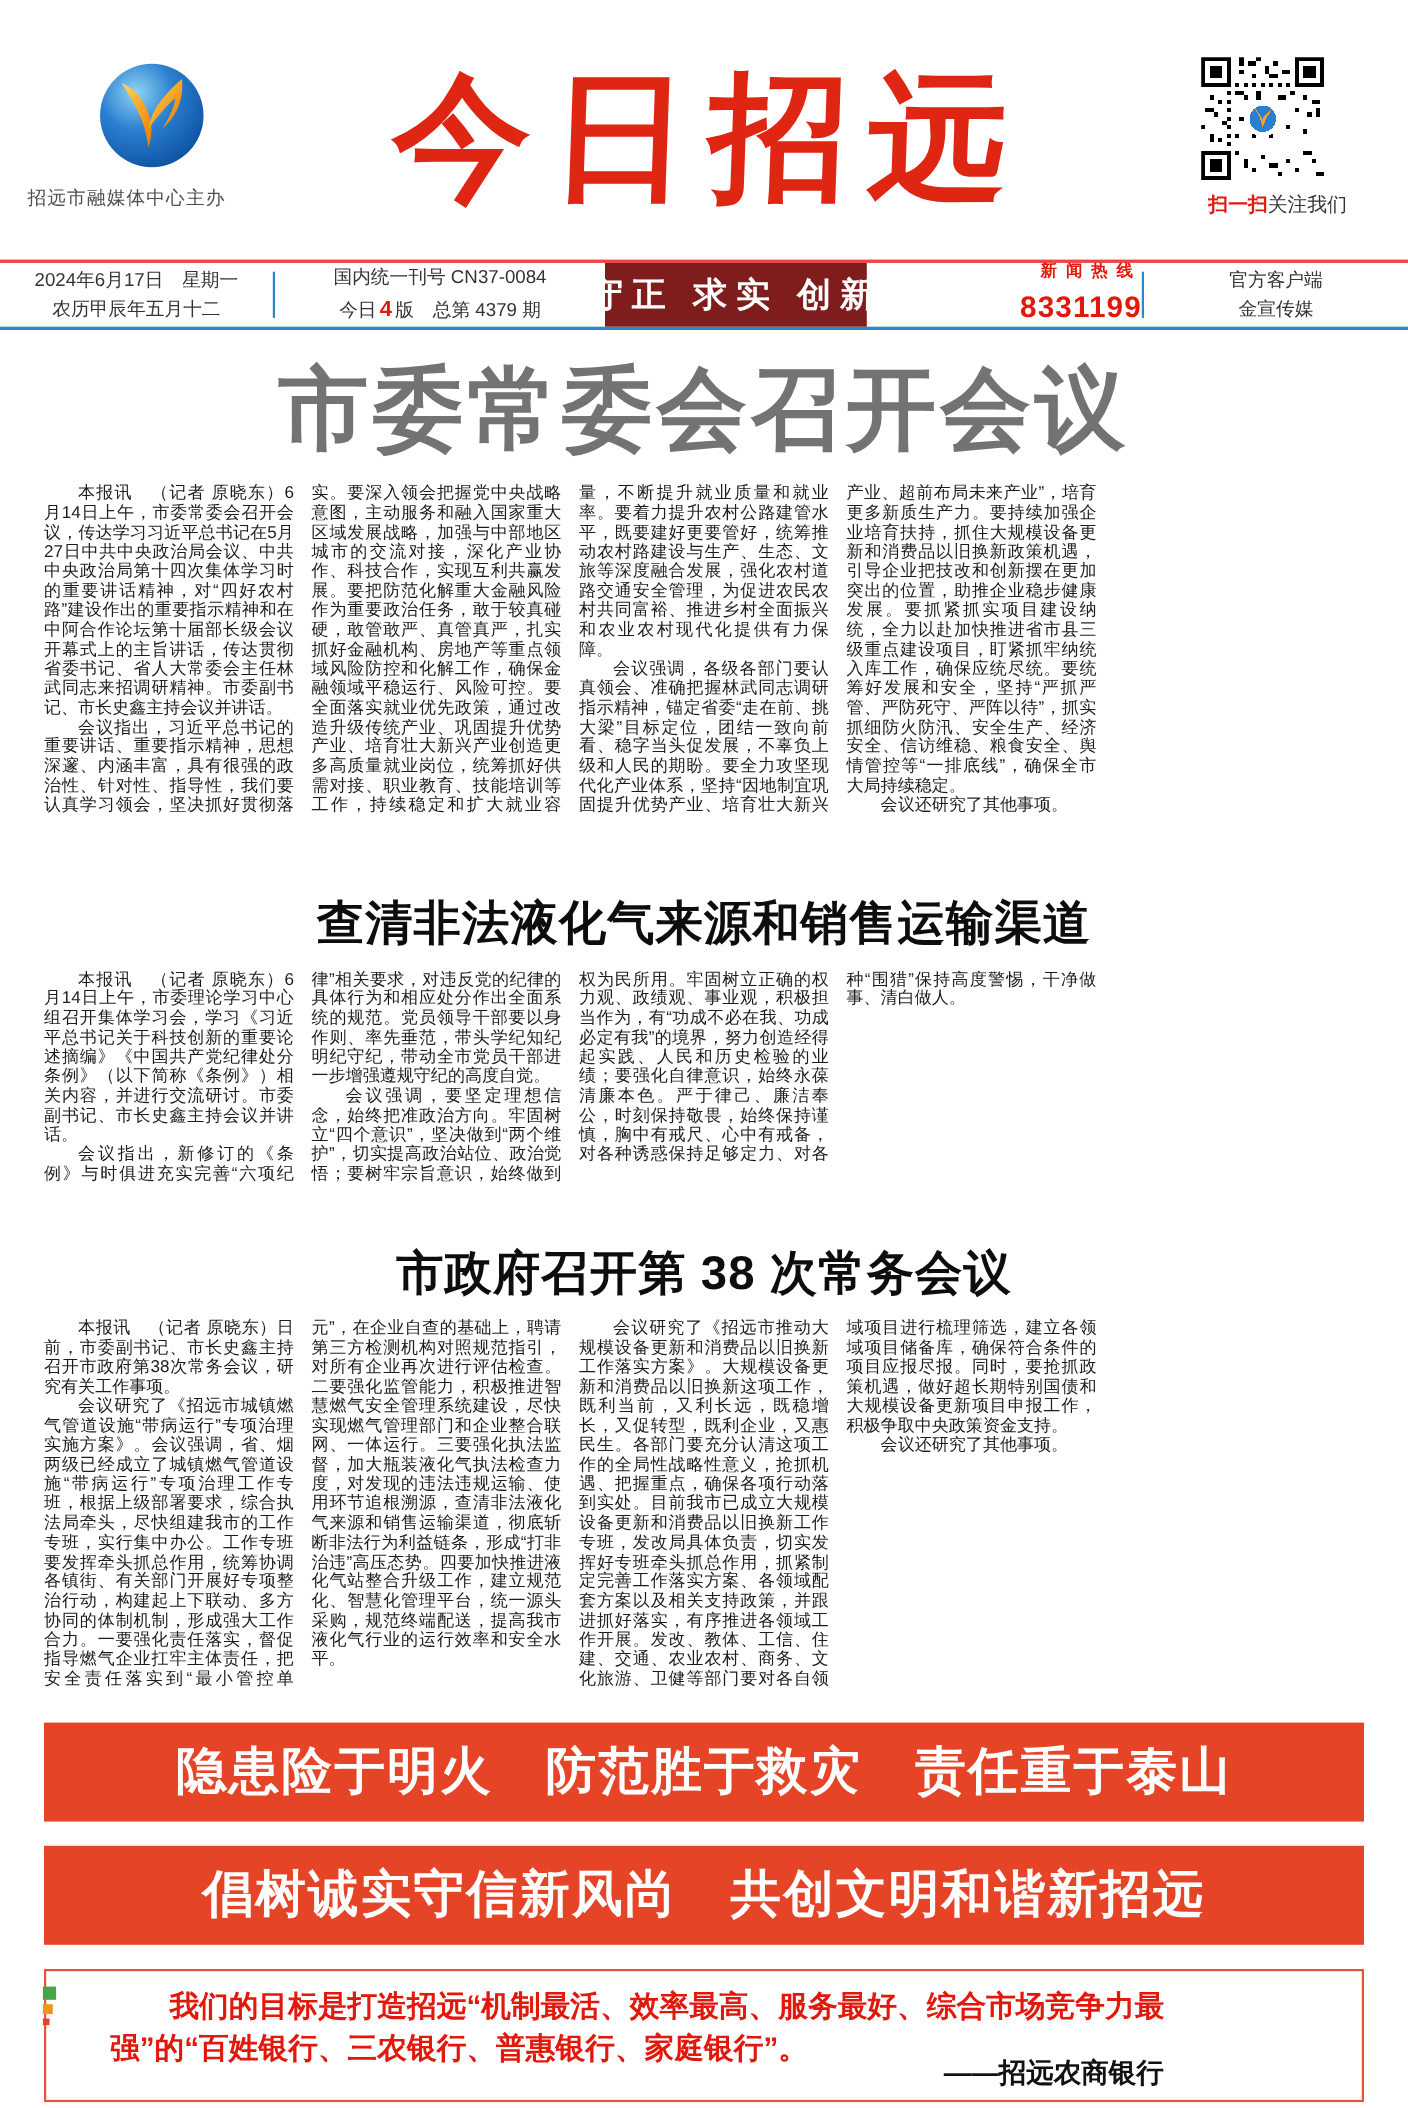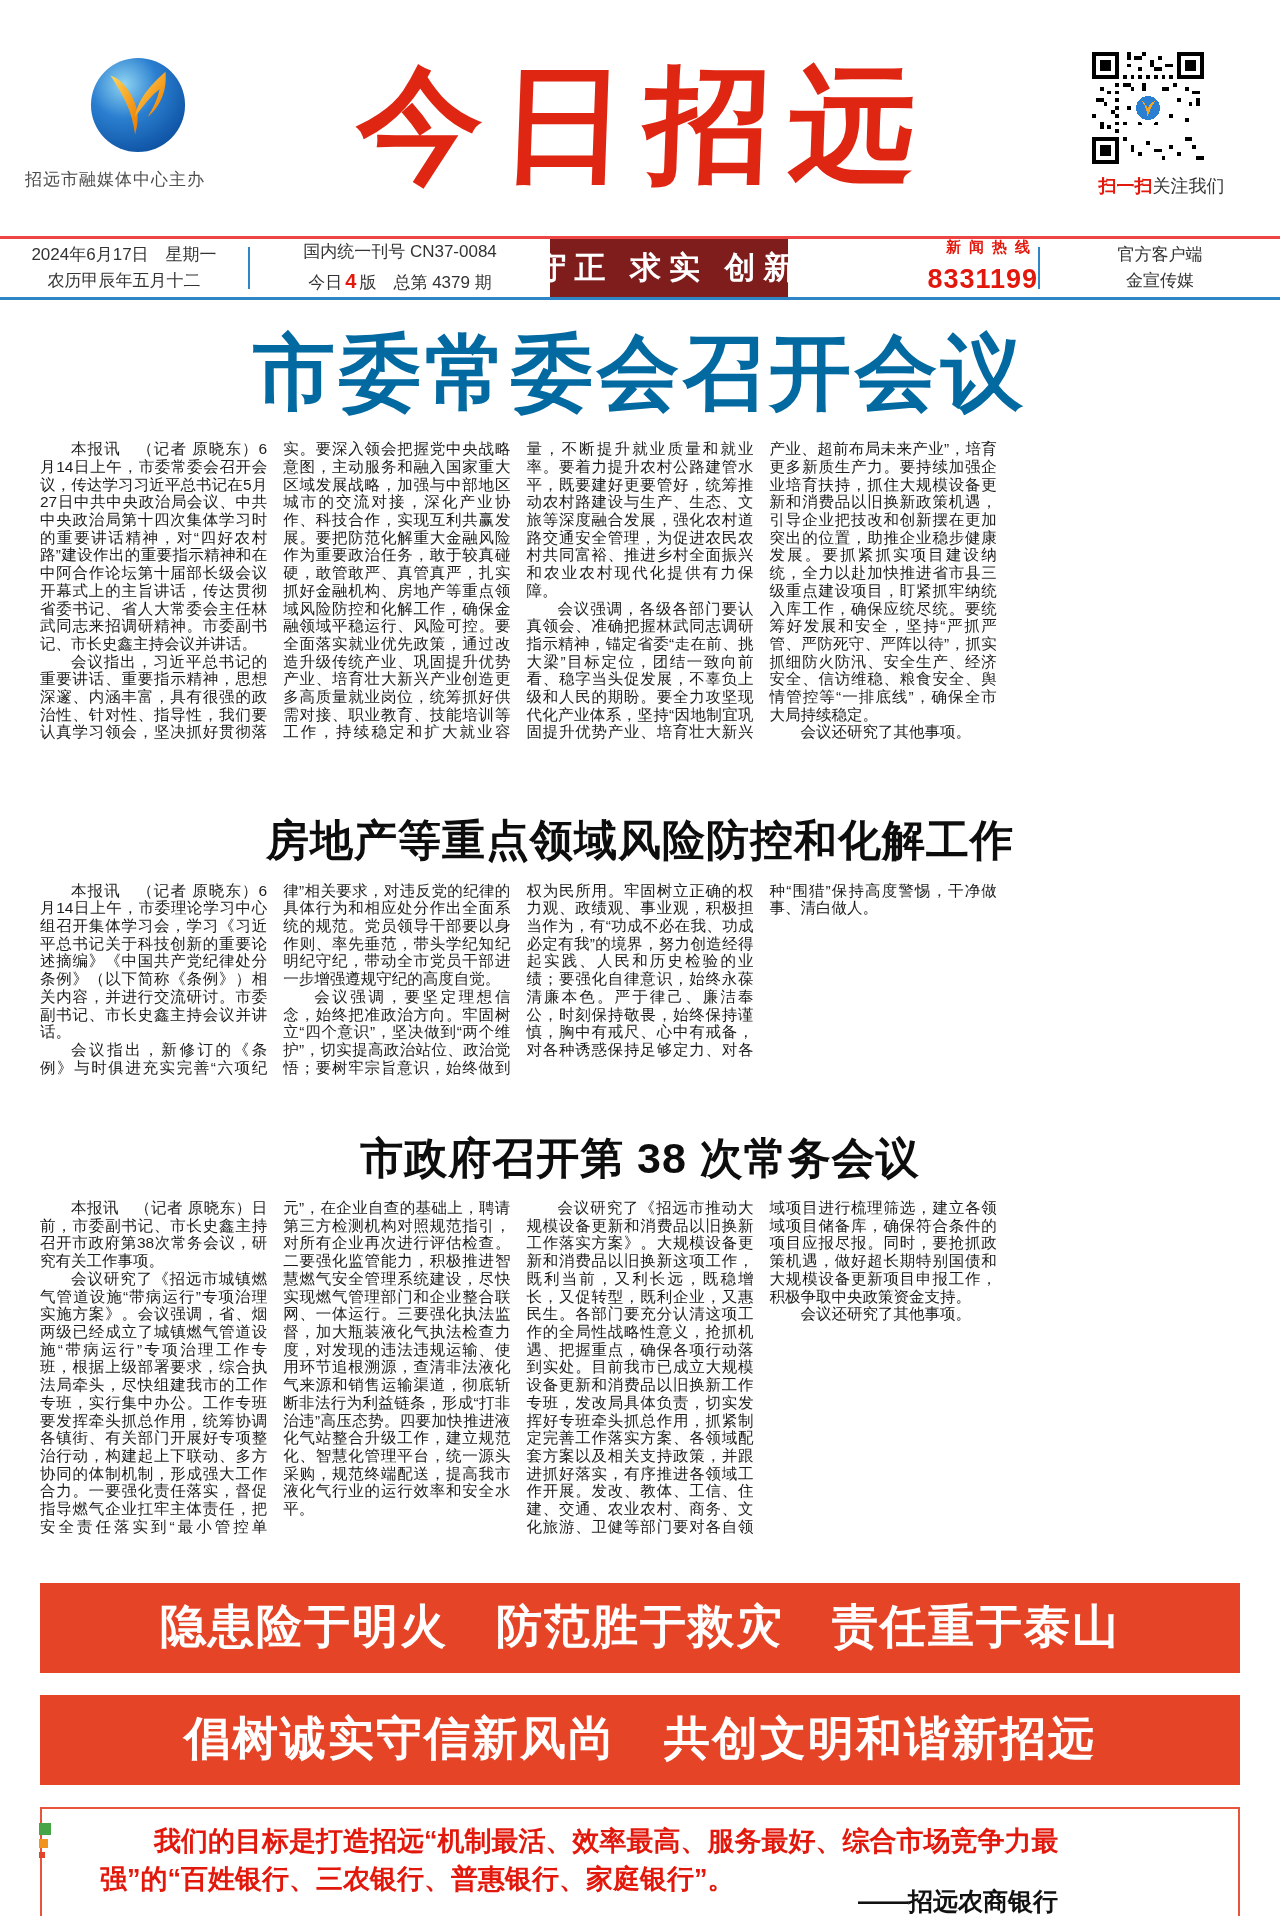--- a/index.html
+++ b/index.html
@@ -26,32 +26,32 @@
   .ib-div { width:2px; background:#2f86c6; margin:8px 0; }
   .ib-issue { width:300px; }
   .ib-issue .num { color:#e2180c; font-weight:bold; font-size:20px; padding:0 3px; }
   .ib-slogan { width:238px; background:#7f1d1d; color:#fff; font-size:31px; font-weight:bold; letter-spacing:8px; display:flex; align-items:center; justify-content:center; white-space:nowrap; }
   .ib-hotline { width:250px;align-items:flex-end; }
   .ib-hotline .lab { color:#e2180c; font-size:15px; font-weight:bold; letter-spacing:8px; }
   .ib-hotline .num { color:#e2180c; font-size:27px; font-weight:bold; letter-spacing:1px; }
   .ib-client { flex:1; }
 
   
-  .headline-1 { text-align:center; font-size:82px; font-weight:900; color:#0369a1; letter-spacing:4px; margin-top:28px; line-height:1.1; }
+  .headline-1 { text-align:center; font-size:82px; font-weight:900; color:#737373; letter-spacing:4px; margin-top:28px; line-height:1.1; }
   .headline-2 { text-align:center; font-size:43px; font-weight:900; color:#0d0d0d; letter-spacing:1px; margin-top:58px; line-height:1.15; }
   .headline-3 { text-align:center; font-size:43px; font-weight:900; color:#0d0d0d; letter-spacing:1px; margin-top:46px; line-height:1.15; }
   .art-body { width:1200px; margin:22px auto 0; column-count:5; column-gap:16px; column-fill:auto; text-align:justify; font-size:15.5px; line-height:17.7px; color:#1c1c1c; }
   .art-body p { text-indent:2em; }
   .h1-body { height:318px; }
   .h2-body { height:206px; margin-top:16px; }
   .h3-body { height:338px; margin-top:16px; }
 
   
   .banner { width:1200px; margin:0 auto; background:#e64426; color:#ffffff; text-align:center; font-size:46px; font-weight:900; letter-spacing:2px; padding:13px 0 15px; white-space:nowrap; }
-  .banner-1 { margin-top:46px; }
+  .banner-1 { margin-top:29px; }
   .banner-2 { margin-top:22px; }
 
   
   .bank-box { width:1200px; margin:22px auto 0; border:2px solid #e8543a; position:relative; padding:13px 150px 8px 58px; }
   .bank-msg { color:#e2180c; font-size:27px; font-weight:bold; line-height:1.42; text-indent:2em; }
   .bank-sign { text-align:right; color:#111; font-size:25px; font-weight:bold; margin-top:-14px; padding-right:30px; }
   .sq { position:absolute; left:-3px; }
   .sq-g { width:12px; height:12px; background:#46a546; top:14px; }
   .sq-o { width:9px; height:9px; background:#f0941d; top:30px; }
   .sq-r { width:6px; height:6px; background:#e2442a; top:43px; }
@@ -198,21 +198,21 @@
   </div>
 
   <div class="headline-1">市委常委会召开会议</div>
   <div class="art-body h1-body">
     <p>本报讯　（记者 原晓东）6月14日上午，市委常委会召开会议，传达学习习近平总书记在5月27日中共中央政治局会议、中共中央政治局第十四次集体学习时的重要讲话精神，对“四好农村路”建设作出的重要指示精神和在中阿合作论坛第十届部长级会议开幕式上的主旨讲话，传达贯彻省委书记、省人大常委会主任林武同志来招调研精神。市委副书记、市长史鑫主持会议并讲话。</p>
     <p>会议指出，习近平总书记的重要讲话、重要指示精神，思想深邃、内涵丰富，具有很强的政治性、针对性、指导性，我们要认真学习领会，坚决抓好贯彻落实。要深入领会把握党中央战略意图，主动服务和融入国家重大区域发展战略，加强与中部地区城市的交流对接，深化产业协作、科技合作，实现互利共赢发展。要把防范化解重大金融风险作为重要政治任务，敢于较真碰硬，敢管敢严、真管真严，扎实抓好金融机构、房地产等重点领域风险防控和化解工作，确保金融领域平稳运行、风险可控。要全面落实就业优先政策，通过改造升级传统产业、巩固提升优势产业、培育壮大新兴产业创造更多高质量就业岗位，统筹抓好供需对接、职业教育、技能培训等工作，持续稳定和扩大就业容量，不断提升就业质量和就业率。要着力提升农村公路建管水平，既要建好更要管好，统筹推动农村路建设与生产、生态、文旅等深度融合发展，强化农村道路交通安全管理，为促进农民农村共同富裕、推进乡村全面振兴和农业农村现代化提供有力保障。</p>
     <p>会议强调，各级各部门要认真领会、准确把握林武同志调研指示精神，锚定省委“走在前、挑大梁”目标定位，团结一致向前看、稳字当头促发展，不辜负上级和人民的期盼。要全力攻坚现代化产业体系，坚持“因地制宜巩固提升优势产业、培育壮大新兴产业、超前布局未来产业”，培育更多新质生产力。要持续加强企业培育扶持，抓住大规模设备更新和消费品以旧换新政策机遇，引导企业把技改和创新摆在更加突出的位置，助推企业稳步健康发展。要抓紧抓实项目建设纳统，全力以赴加快推进省市县三级重点建设项目，盯紧抓牢纳统入库工作，确保应统尽统。要统筹好发展和安全，坚持“严抓严管、严防死守、严阵以待”，抓实抓细防火防汛、安全生产、经济安全、信访维稳、粮食安全、舆情管控等“一排底线”，确保全市大局持续稳定。</p>
     <p>会议还研究了其他事项。</p>
   </div>
 
-  <div class="headline-2">房地产等重点领域风险防控和化解工作</div>
+  <div class="headline-2">查清非法液化气来源和销售运输渠道</div>
   <div class="art-body h2-body">
     <p>本报讯　（记者 原晓东）6月14日上午，市委理论学习中心组召开集体学习会，学习《习近平总书记关于科技创新的重要论述摘编》《中国共产党纪律处分条例》（以下简称《条例》）相关内容，并进行交流研讨。市委副书记、市长史鑫主持会议并讲话。</p>
     <p>会议指出，新修订的《条例》与时俱进充实完善“六项纪律”相关要求，对违反党的纪律的具体行为和相应处分作出全面系统的规范。党员领导干部要以身作则、率先垂范，带头学纪知纪明纪守纪，带动全市党员干部进一步增强遵规守纪的高度自觉。</p>
     <p>会议强调，要坚定理想信念，始终把准政治方向。牢固树立“四个意识”，坚决做到“两个维护”，切实提高政治站位、政治觉悟；要树牢宗旨意识，始终做到权为民所用。牢固树立正确的权力观、政绩观、事业观，积极担当作为，有“功成不必在我、功成必定有我”的境界，努力创造经得起实践、人民和历史检验的业绩；要强化自律意识，始终永葆清廉本色。严于律己、廉洁奉公，时刻保持敬畏，始终保持谨慎，胸中有戒尺、心中有戒备，对各种诱惑保持足够定力、对各种“围猎”保持高度警惕，干净做事、清白做人。</p>
   </div>
 
   <div class="headline-3">市政府召开第 38 次常务会议</div>
   <div class="art-body h3-body">
     <p>本报讯　（记者 原晓东）日前，市委副书记、市长史鑫主持召开市政府第38次常务会议，研究有关工作事项。</p>
     <p>会议研究了《招远市城镇燃气管道设施“带病运行”专项治理实施方案》。会议强调，省、烟两级已经成立了城镇燃气管道设施“带病运行”专项治理工作专班，根据上级部署要求，综合执法局牵头，尽快组建我市的工作专班，实行集中办公。工作专班要发挥牵头抓总作用，统筹协调各镇街、有关部门开展好专项整治行动，构建起上下联动、多方协同的体制机制，形成强大工作合力。一要强化责任落实，督促指导燃气企业扛牢主体责任，把安全责任落实到“最小管控单元”，在企业自查的基础上，聘请第三方检测机构对照规范指引，对所有企业再次进行评估检查。二要强化监管能力，积极推进智慧燃气安全管理系统建设，尽快实现燃气管理部门和企业整合联网、一体运行。三要强化执法监督，加大瓶装液化气执法检查力度，对发现的违法违规运输、使用环节追根溯源，查清非法液化气来源和销售运输渠道，彻底斩断非法行为利益链条，形成“打非治违”高压态势。四要加快推进液化气站整合升级工作，建立规范化、智慧化管理平台，统一源头采购，规范终端配送，提高我市液化气行业的运行效率和安全水平。</p>

